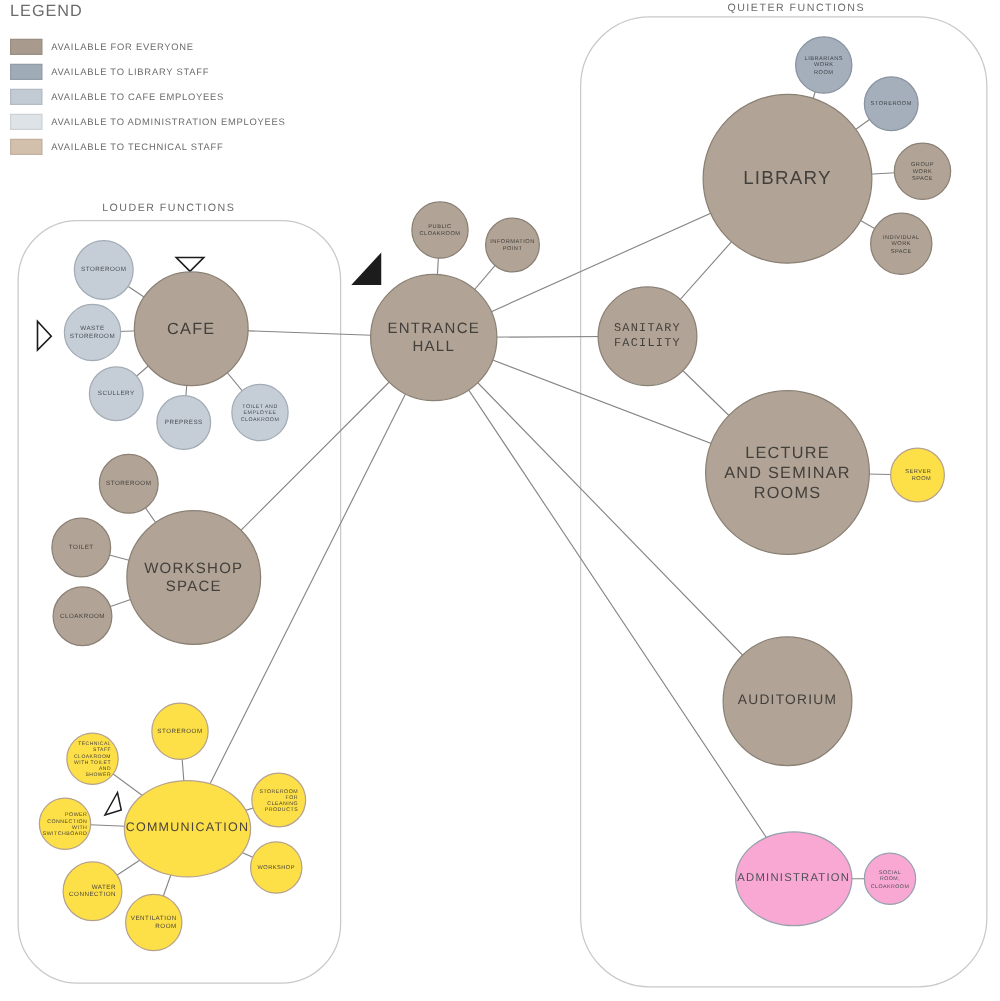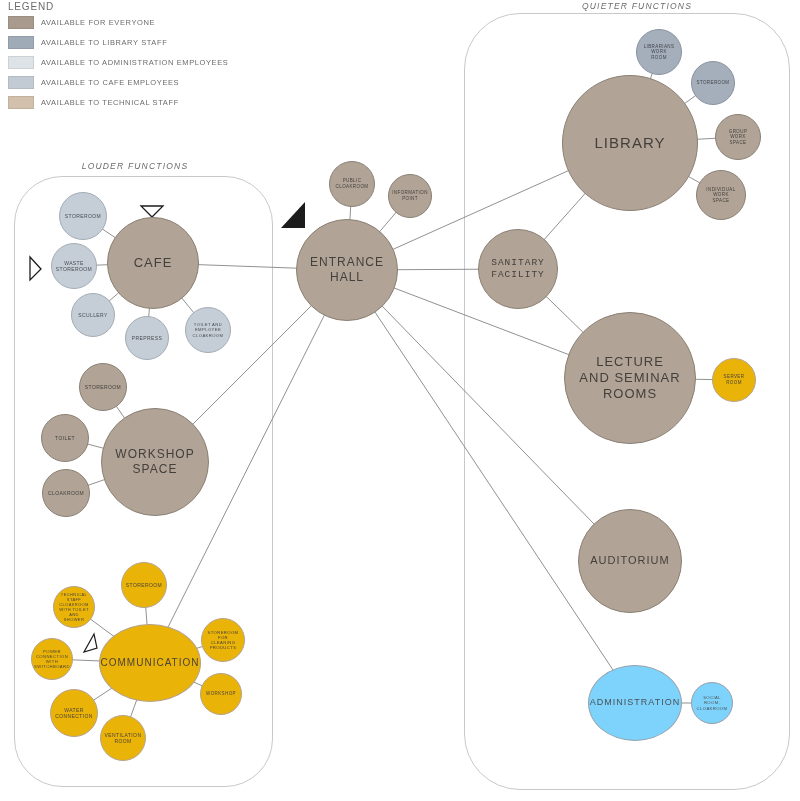--- a/index.html
+++ b/index.html
@@ -8,38 +8,38 @@
     font-family:"Liberation Sans","DejaVu Sans",sans-serif;
     color:#4a4a4a;background:#ffffff;
   }
   .group-box{
     position:absolute;border:1px solid #c9c9c9;background:#ffffff;
   }
   .group-box.louder{left:14px;top:176px;width:257px;height:609px;border-radius:48px;}
   .group-box.quieter{left:464px;top:13px;width:324px;height:775px;border-radius:56px;}
   .group-label{
     position:absolute;font-size:8.5px;letter-spacing:1.2px;color:#6b6b6b;
-    text-align:center;white-space:nowrap;font-style:italic;
+    text-align:center;white-space:nowrap;
   }
   svg.edges{position:absolute;left:0;top:0;}
   .node{
     position:absolute;border-radius:50%;
     display:flex;align-items:center;justify-content:center;
     text-align:center;line-height:1.25;letter-spacing:0.4px;
     box-sizing:border-box;border:1px solid;
   }
   .node span{display:block;}
   .c-everyone{background:#b1a497;border-color:#8a8074;color:#433f3a;}
   .c-library{background:#a5afbb;border-color:#8893a0;color:#40454c;}
   .c-cafe{background:#c5ced6;border-color:#a3acb5;color:#474c52;}
-  .c-admin{background:#7dd3fc;border-color:#96a1ab;color:#4b5157;}
-  .c-technical{background:#eab308;border-color:#b6a28c;color:#4c443a;}
+  .c-admin{background:#f9a8d4;border-color:#96a1ab;color:#4b5157;}
+  .c-technical{background:#fde047;border-color:#b6a28c;color:#4c443a;text-align:right;}
   .big{letter-spacing:1px;}
   .legend{position:absolute;left:8px;top:1px;}
-  .legend-title{font-size:10px;letter-spacing:0.8px;color:#6b6b6b;margin-bottom:0;}
+  .legend-title{font-size:13px;letter-spacing:0.8px;color:#6b6b6b;margin-bottom:11px;}
   .legend-row{display:flex;align-items:center;height:20px;}
   .legend-swatch{width:26px;height:13px;display:inline-block;margin-right:7px;border:1px solid rgba(0,0,0,0.08);box-sizing:border-box;}
   .legend-label{font-size:7.5px;letter-spacing:0.6px;color:#6b6b6b;white-space:nowrap;}
 </style>
 </head>
 <body>
 
 <div class="canvas">
 
   <div class="group-box louder"></div>
@@ -195,26 +195,26 @@
     <div class="legend-title">LEGEND</div>
     <div class="legend-row">
       <span class="legend-swatch" style="background-color: rgb(168, 155, 142);"></span>
       <span class="legend-label">AVAILABLE FOR EVERYONE</span>
     </div>
     <div class="legend-row">
       <span class="legend-swatch" style="background-color: rgb(160, 171, 184);"></span>
       <span class="legend-label">AVAILABLE TO LIBRARY STAFF</span>
     </div>
     <div class="legend-row">
+      <span class="legend-swatch" style="background-color: rgb(194, 203, 212);"></span>
+      <span class="legend-label">AVAILABLE TO CAFE EMPLOYEES</span>
+    </div>
+    <div class="legend-row">
       <span class="legend-swatch" style="background-color: rgb(221, 227, 230);"></span>
       <span class="legend-label">AVAILABLE TO ADMINISTRATION EMPLOYEES</span>
     </div>
     <div class="legend-row">
-      <span class="legend-swatch" style="background-color: rgb(194, 203, 212);"></span>
-      <span class="legend-label">AVAILABLE TO CAFE EMPLOYEES</span>
-    </div>
-    <div class="legend-row">
       <span class="legend-swatch" style="background-color: rgb(210, 192, 172);"></span>
       <span class="legend-label">AVAILABLE TO TECHNICAL STAFF</span>
     </div>
   </div>
 
 </div>
 
 </body></html>

